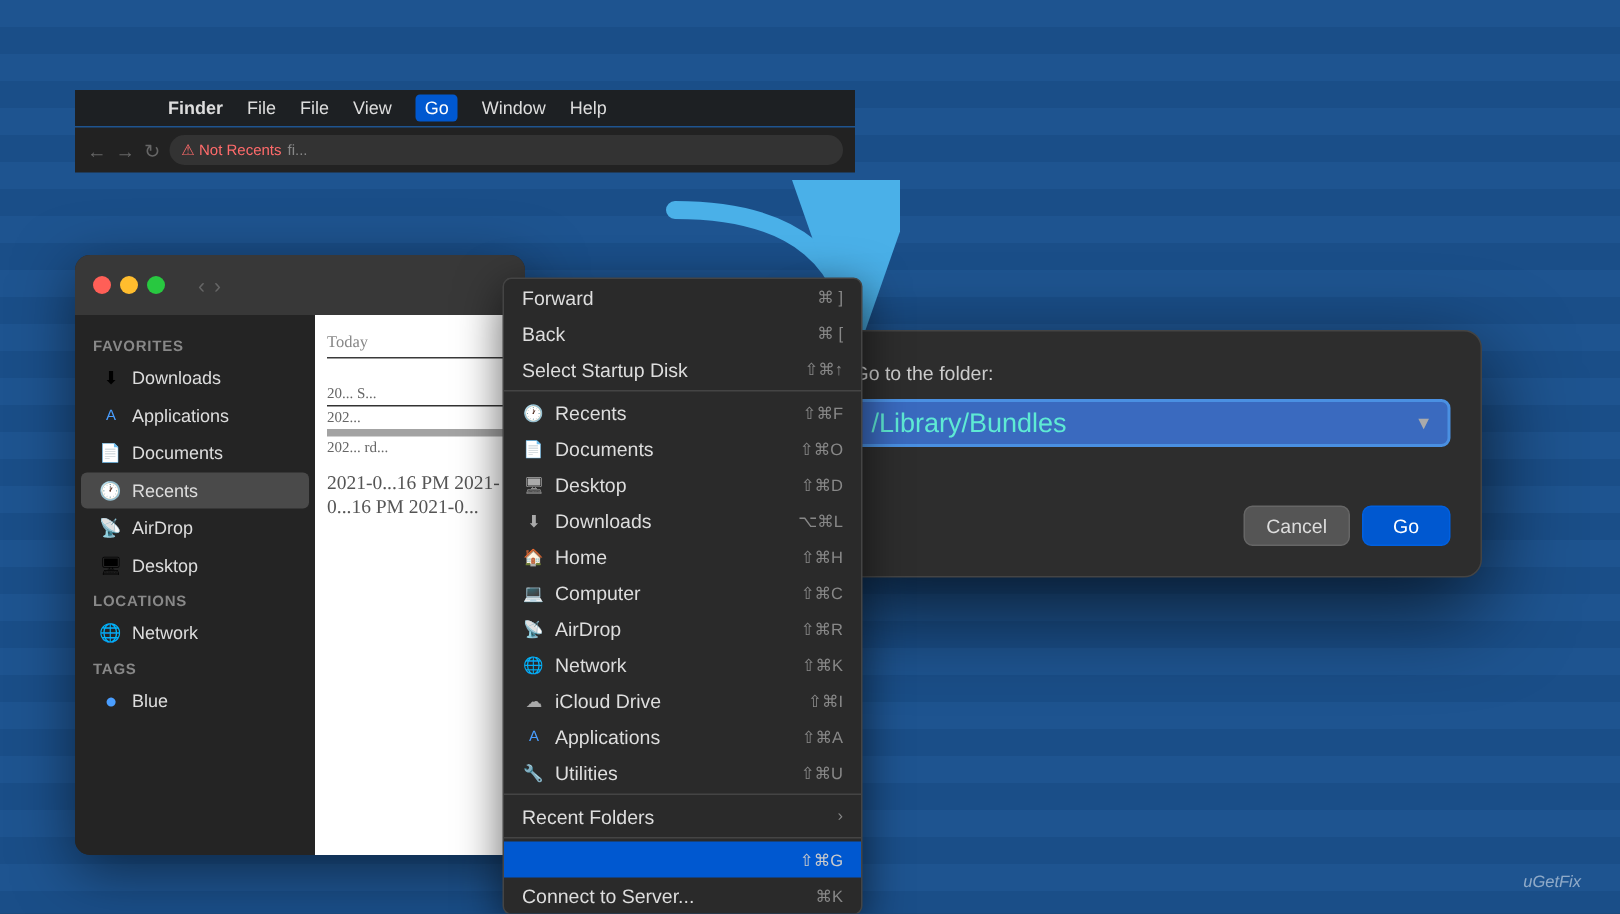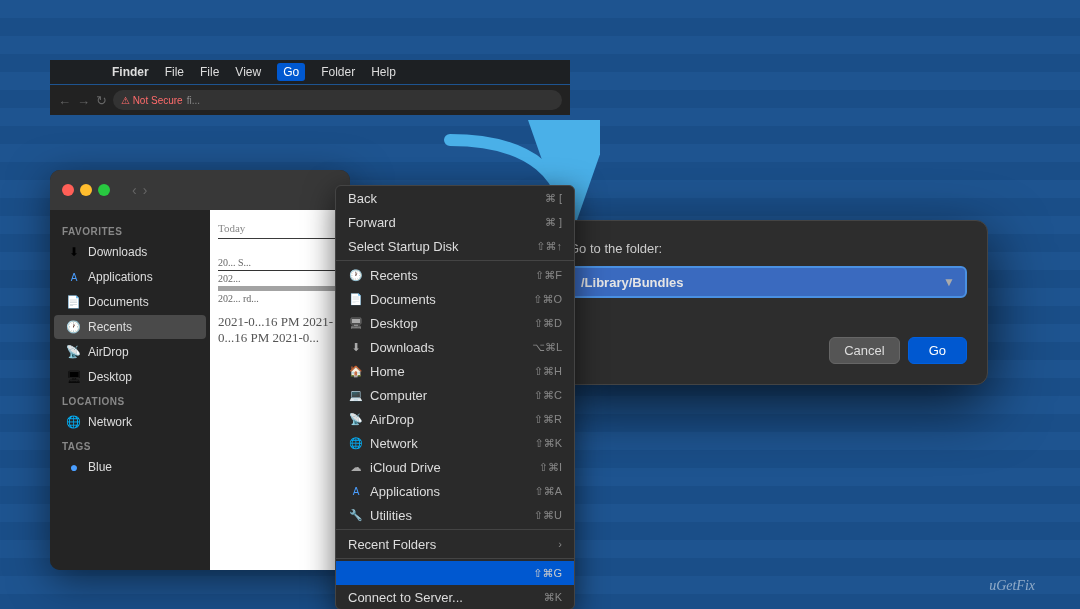--- a/index.html
+++ b/index.html
@@ -269,23 +269,22 @@
       font-size: 13px;
       color: #fff;
       display: flex;
       align-items: center;
       margin-bottom: 14px;
       position: relative;
     }
 
     .dialog-input .input-text {
       flex: 1;
-      color: #e5e5e5;
-      font-size: 13px;
-      font-weight: bold;
+      color: #5eead4;
+      font-size: 18px;
     }
 
     .dialog-input .dropdown-arrow {
       color: #aaa;
       font-size: 12px;
     }
 
     .dialog-buttons {
       display: flex;
       justify-content: flex-end;
@@ -311,25 +310,24 @@
       color: #fff;
       font-size: 13px;
       cursor: pointer;
       font-weight: 500;
     }
 
     
     .watermark {
       position: absolute;
       bottom: 15px;
-      right: 45px;
-      font-size: 14px;
+      right: 26px;
+      font-size: 11px;
       color: rgba(255,255,255,0.5);
       font-style: italic;
-      font-family: Liberation Serif, serif;
     }
 
     
     .browser-top {
       position: absolute;
       top: 55px;
       left: 0;
       width: 520px;
       height: 30px;
       background: #222;
@@ -380,30 +378,30 @@
 
 <div class="finder-area">
 
   <div class="mac-menubar">
     <span class="menubar-apple"></span>
     <span class="menubar-item bold">Finder</span>
     <span class="menubar-item">File</span>
     <span class="menubar-item">File</span>
     <span class="menubar-item">View</span>
     <span class="menubar-item active">Go</span>
-    <span class="menubar-item">Folder</span>
+    <span class="menubar-item">Window</span>
     <span class="menubar-item">Help</span>
   </div>
 
   <div class="browser-top">
     <span class="browser-nav-btn">←</span>
     <span class="browser-nav-btn">→</span>
     <span class="browser-nav-btn">↻</span>
     <div class="browser-address">
-      <span class="not-secure">⚠ Not Secure</span>
+      <span class="not-secure">⚠ Not Recents</span>
       <span>fi...</span>
     </div>
   </div>
 
   <div class="finder-window">
 
     <div class="finder-titlebar">
       <div class="traffic-light tl-red"></div>
       <div class="traffic-light tl-yellow"></div>
       <div class="traffic-light tl-green"></div>
@@ -465,26 +463,26 @@
         </div>
         <div style="font-size:13px;color:#555;margin-top:4px;">
           2021-0...16 PM  2021-0...16 PM  2021-0...
         </div>
       </div>
     </div>
   </div>
 
   <div class="go-menu">
     <div class="menu-item">
+      <span class="menu-label">Forward</span>
+      <span class="menu-shortcut">⌘ ]</span>
+    </div>
+    <div class="menu-item">
       <span class="menu-label">Back</span>
       <span class="menu-shortcut">⌘ [</span>
-    </div>
-    <div class="menu-item">
-      <span class="menu-label">Forward</span>
-      <span class="menu-shortcut">⌘ ]</span>
     </div>
     <div class="menu-item">
       <span class="menu-label">Select Startup Disk</span>
       <span class="menu-shortcut">⇧⌘↑</span>
     </div>
     <div class="menu-separator"></div>
     <div class="menu-item">
       <span class="menu-icon">🕐</span>
       <span class="menu-label">Recents</span>
       <span class="menu-shortcut">⇧⌘F</span>

